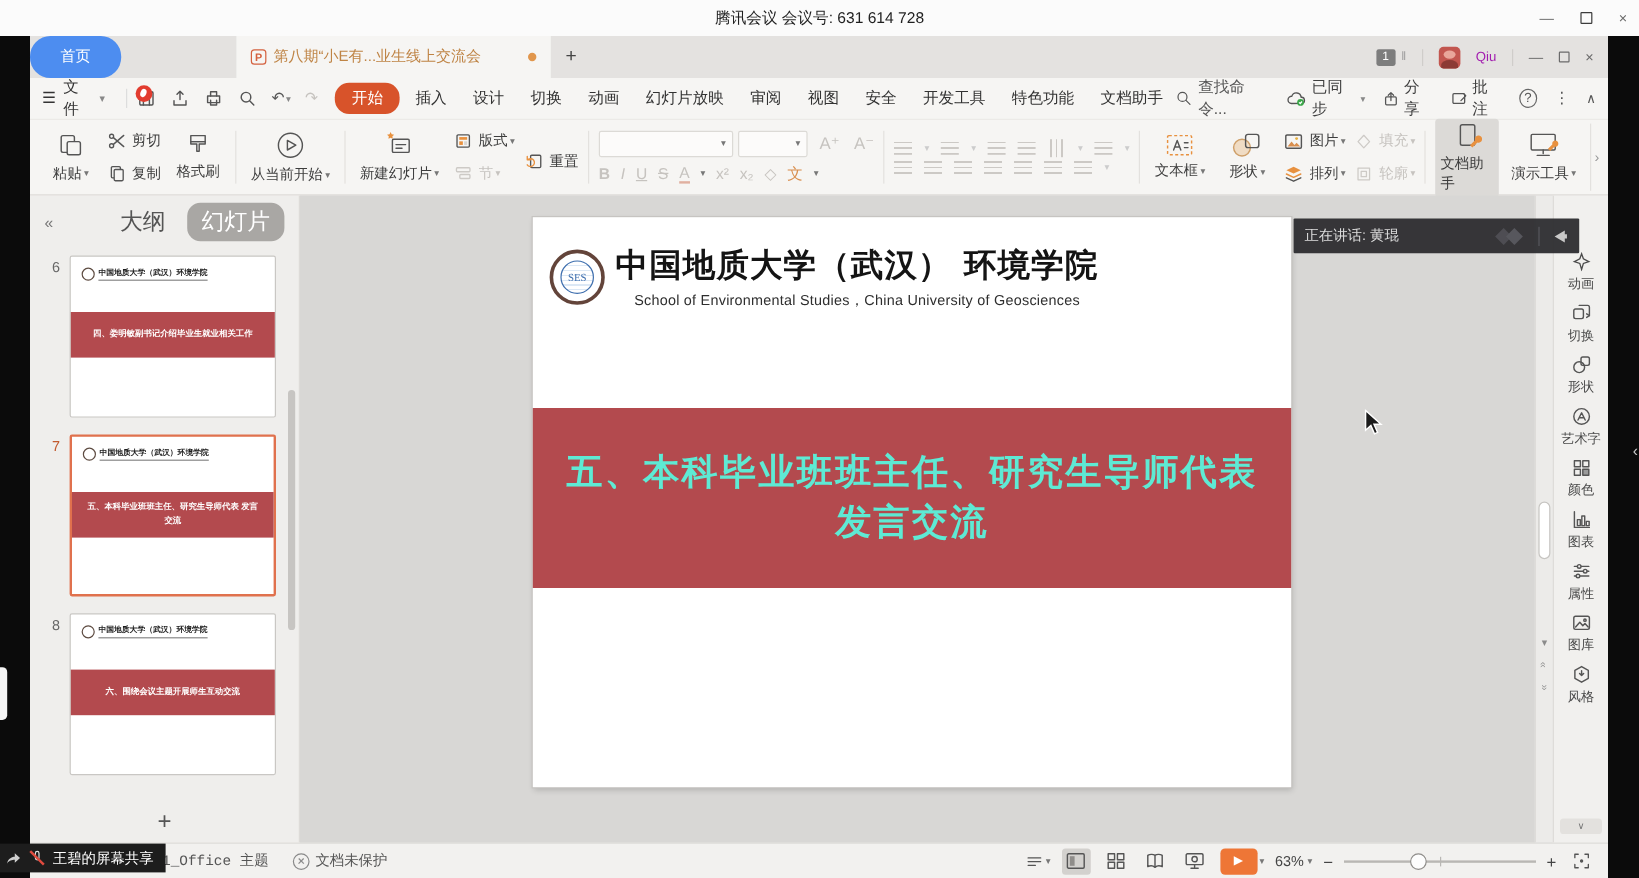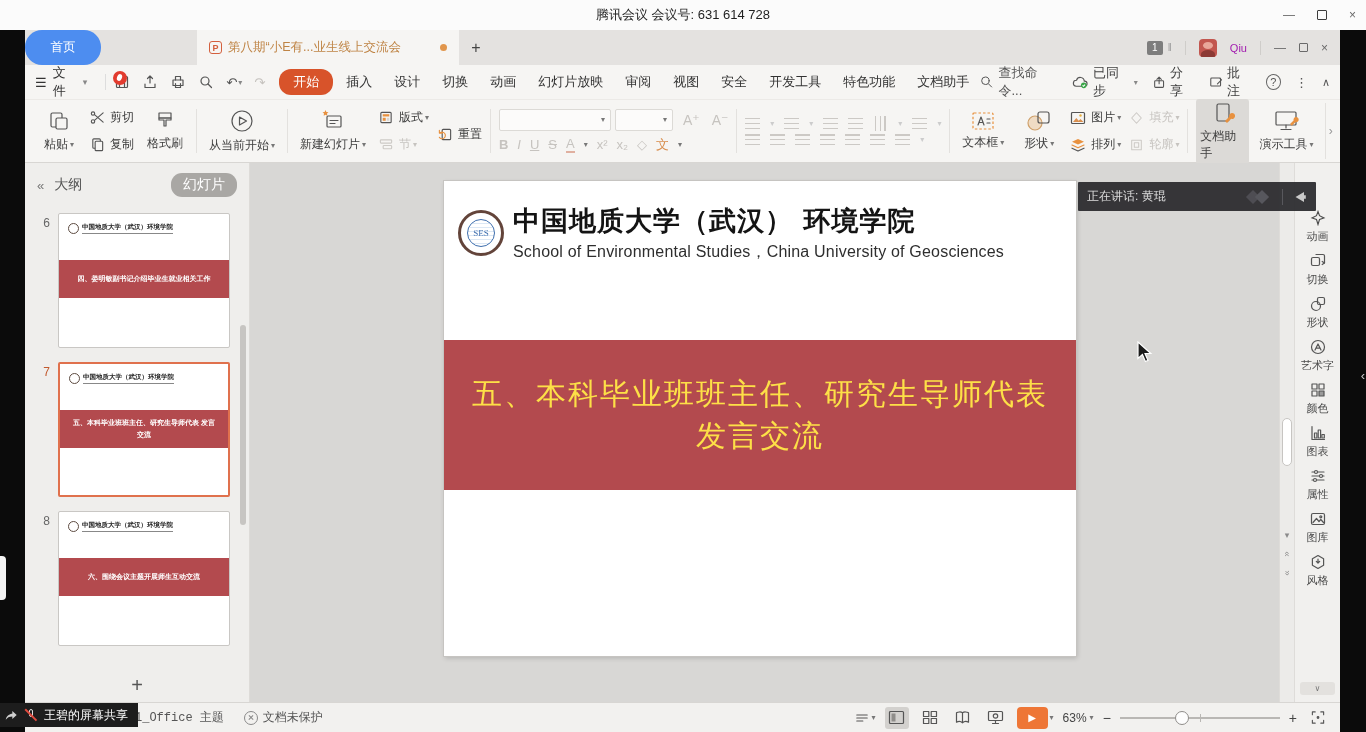--- a/index.html
+++ b/index.html
@@ -88,21 +88,21 @@
   .prow { display:flex; align-items:center; gap:10px; }
   .ribbon-more { width:12px; display:flex; align-items:center; justify-content:center; color:#999; border-left:1px solid #e3e1de; margin-left:2px; }
 
   
   .workspace { flex:1; min-height:0; display:flex; position:relative; }
 
   
   .panel { width:225px; background:#efeeec; border-right:1px solid #dddbd8; display:flex; flex-direction:column; position:relative; }
   .panel-head { height:44px; display:flex; align-items:center; padding:0 12px; }
   .p-collapse { color:#777; font-size:13px; }
-  .ptabs { flex:1; display:flex; justify-content:space-between; align-items:center; gap:8px; font-size:14px; }
+  .ptabs { flex:1; display:flex; justify-content:flex-end; align-items:center; gap:8px; font-size:19px; }
   .ptab { color:#555; padding:3px 10px; }
   .ptab.active { background:#a9a7a4; color:#fff; border-radius:11px; padding:3px 12px; }
   .thumbs { flex:1; position:relative; padding-top:6px; overflow:hidden; }
   .thumb-row { display:flex; margin-bottom:14px; }
   .tnum { width:33px; text-align:right; padding-right:8px; font-size:12px; color:#666; padding-top:3px; }
   .tnum.sel { color:#c25a2e; }
   .thumb { width:172px; height:135px; background:#fff; border:1px solid #c9c7c4; border-radius:2px; position:relative; }
   .thumb.sel { border:2px solid #e0714d; }
   .mini-head { position:absolute; top:9px; left:9px; display:flex; align-items:center; gap:3px; }
   .mini-logo { width:11px; height:11px; border-radius:50%; border:1.5px solid #5d4b41; flex:0 0 auto; }
@@ -118,24 +118,24 @@
   .canvas { flex:1; min-height:0; position:relative; background:#d8d7d5; }
   .slide { position:absolute; left:194px; top:18px; width:632px; height:475px; background:#fff;
     box-shadow:0 0 0 1px #c6c4c1, 1px 2px 5px rgba(0,0,0,.18); }
   .slide-head { position:absolute; left:14px; top:22px; display:flex; align-items:center; gap:9px; }
   .logo { width:46px; height:46px; border-radius:50%; border:3px solid #63443a; background:#fff;
     display:flex; align-items:center; justify-content:center; flex:0 0 auto; }
   .logo-inner { width:28px; height:28px; border-radius:50%; border:1px solid #3f6fae; color:#3f6fae; font-size:9px;
     display:flex; align-items:center; justify-content:center; font-family:"Liberation Serif","DejaVu Serif",serif;
     background:repeating-linear-gradient(to bottom,#fff 0 3px,#dce8f5 3px 4px); }
   .org-cn { font-size:27px; font-weight:bold; color:#141414; font-family:"DejaVu Serif","Liberation Serif",serif; letter-spacing:1px; white-space:nowrap; }
-  .org-en { font-size:16px; color:#2e2e2e; margin-top:3px; letter-spacing:0.2px; white-space:nowrap;text-align:center; }
+  .org-en { font-size:12px; color:#2e2e2e; margin-top:3px; letter-spacing:0.2px; white-space:nowrap;text-align:center; }
   .banner { position:absolute; left:0; right:0; top:159px; height:150px; background:#b34a4e;
     display:flex; flex-direction:column; align-items:center; justify-content:center; }
-  .banner-line { color:#fde047; font-size:30px; font-weight:normal; letter-spacing:2px; line-height:1.4;
+  .banner-line { color:#5eead4; font-size:30px; font-weight:bold; letter-spacing:2px; line-height:1.4;
     font-family:"DejaVu Serif","Liberation Serif",serif; white-space:nowrap; }
 
   
   .canvas-scroll { position:absolute; right:0; top:0; bottom:0; width:15px; background:#ecebe9; border-left:1px solid #dedcd9; }
   .cs-thumb { position:absolute; left:2px; right:2px; top:255px; height:48px; background:#fff; border:1px solid #c7c5c2; border-radius:6px; }
   .cs-btn { position:absolute; left:0; right:0; text-align:center; color:#8b8b8b; font-size:9px; line-height:14px; }
   .rot-up { display:inline-block; transform:rotate(90deg); }
   .rot-down { display:inline-block; transform:rotate(-90deg); }
 
   

